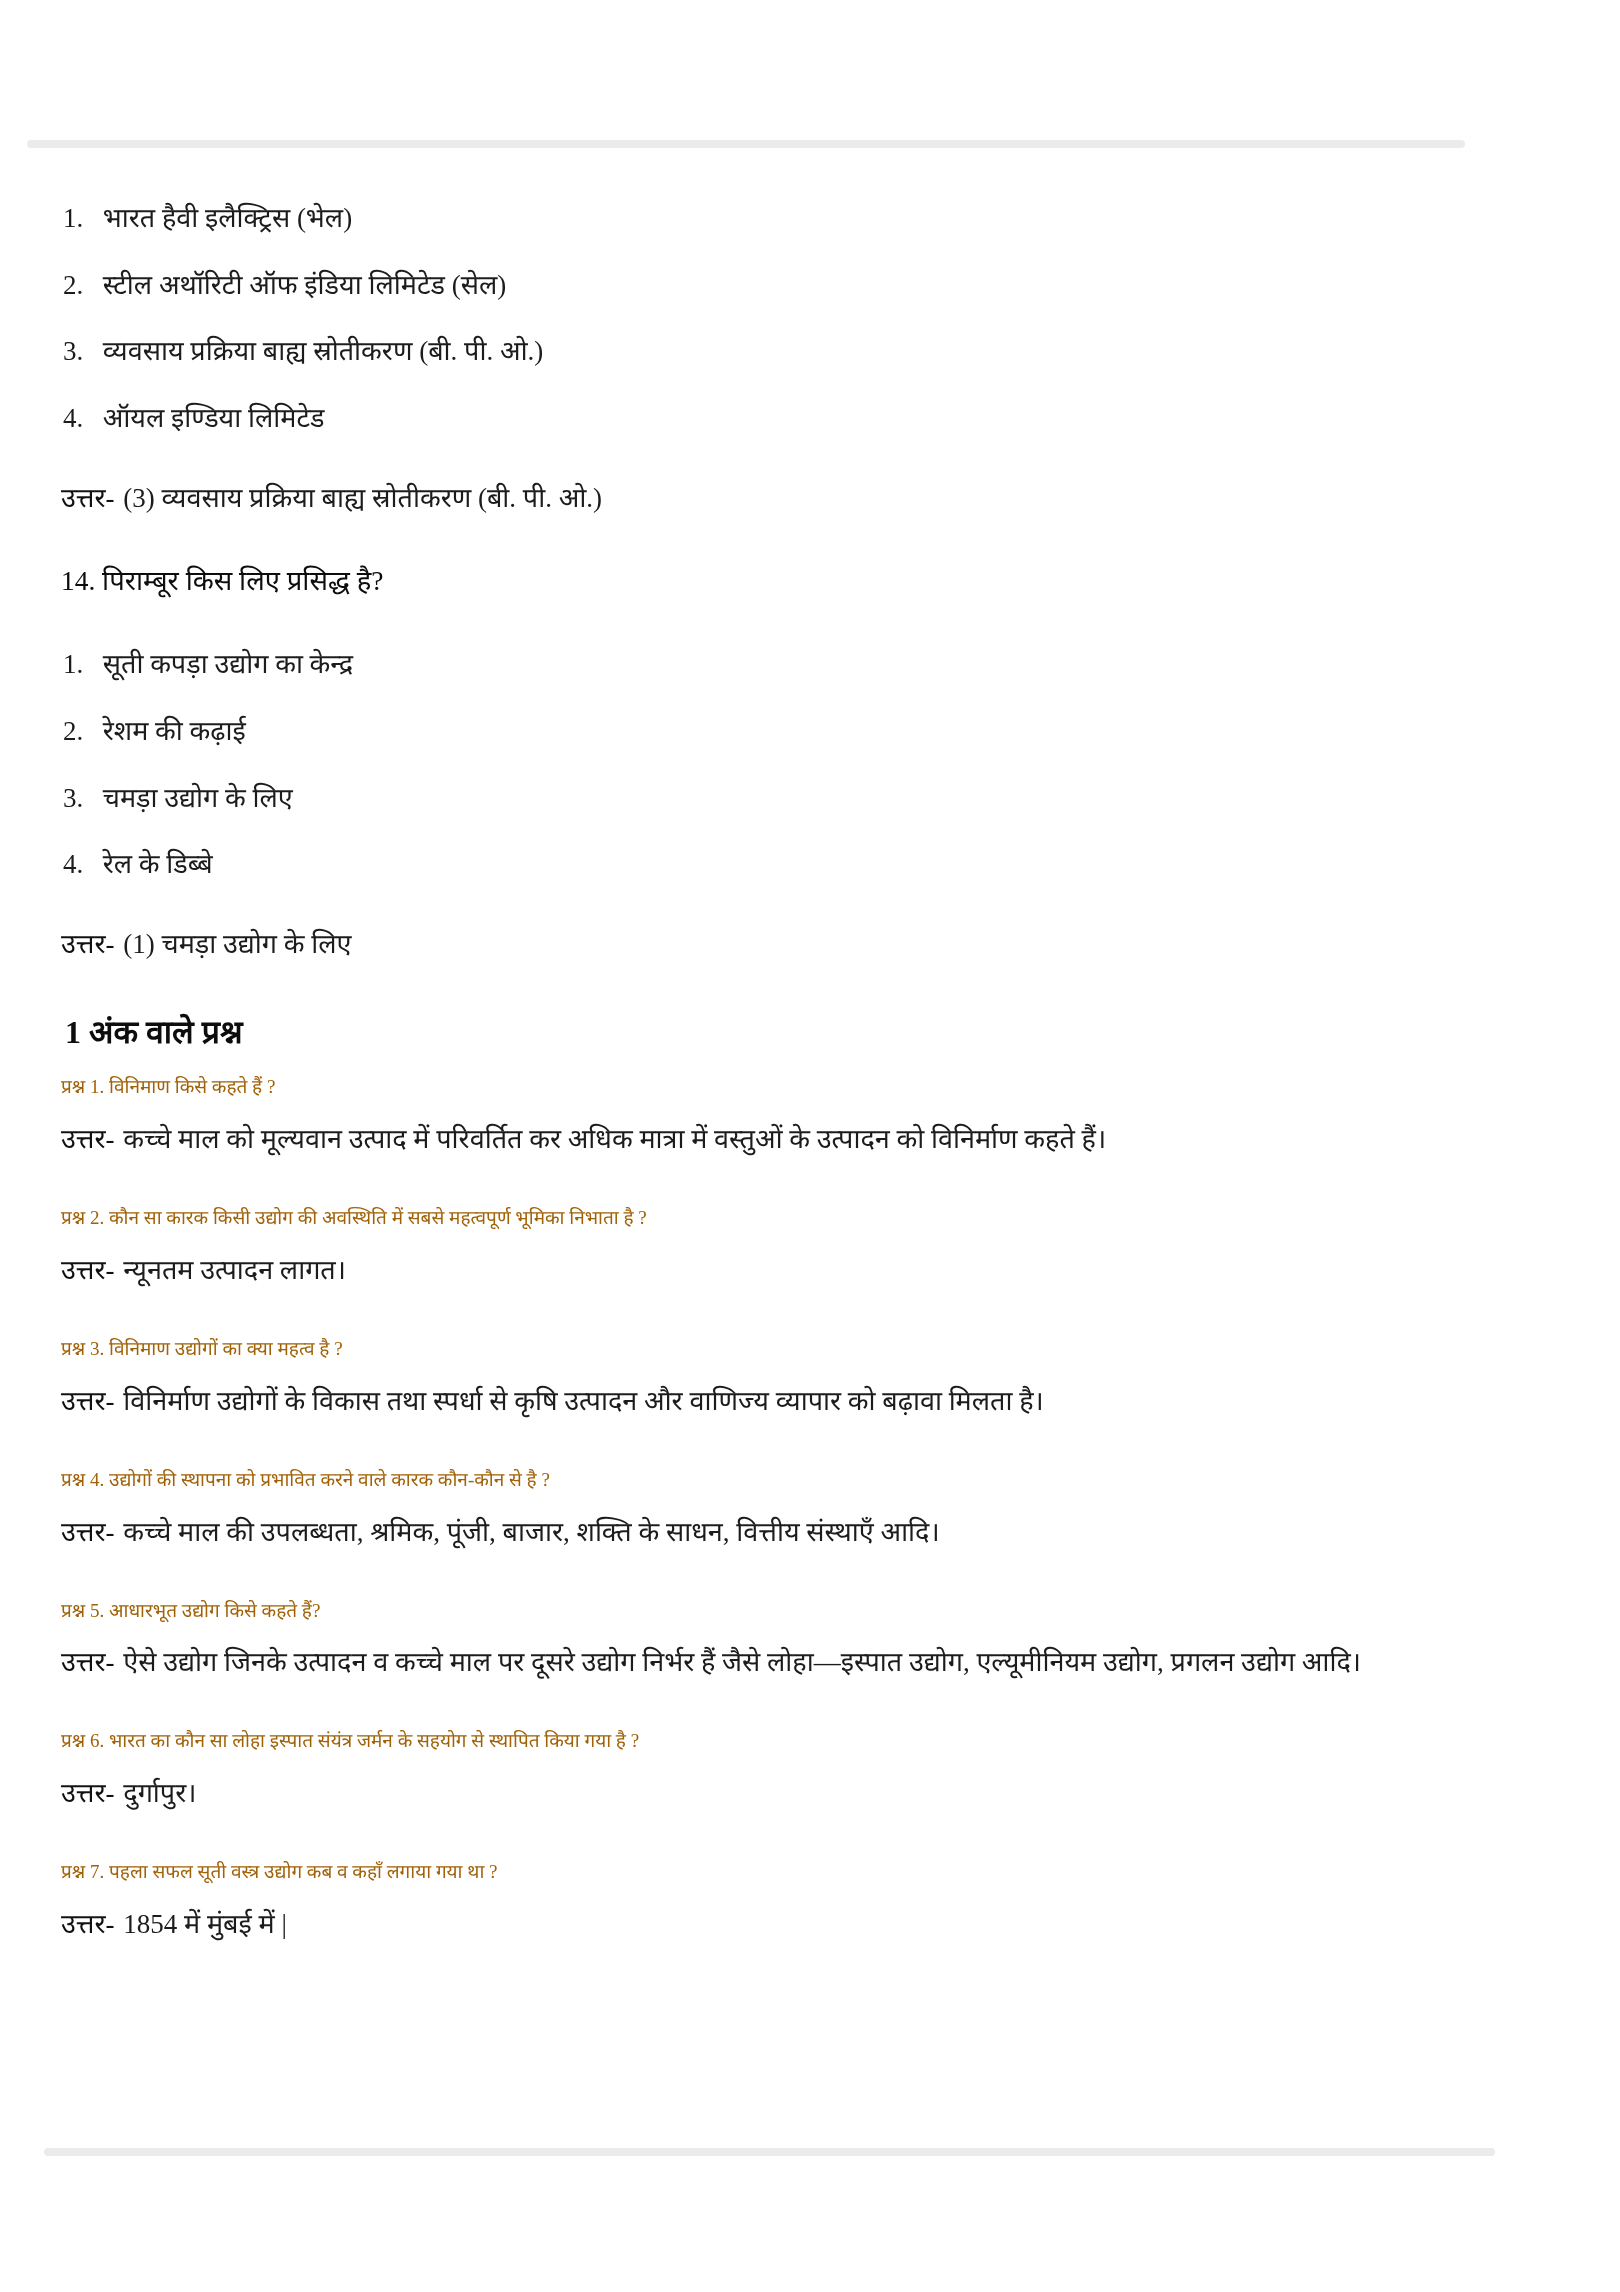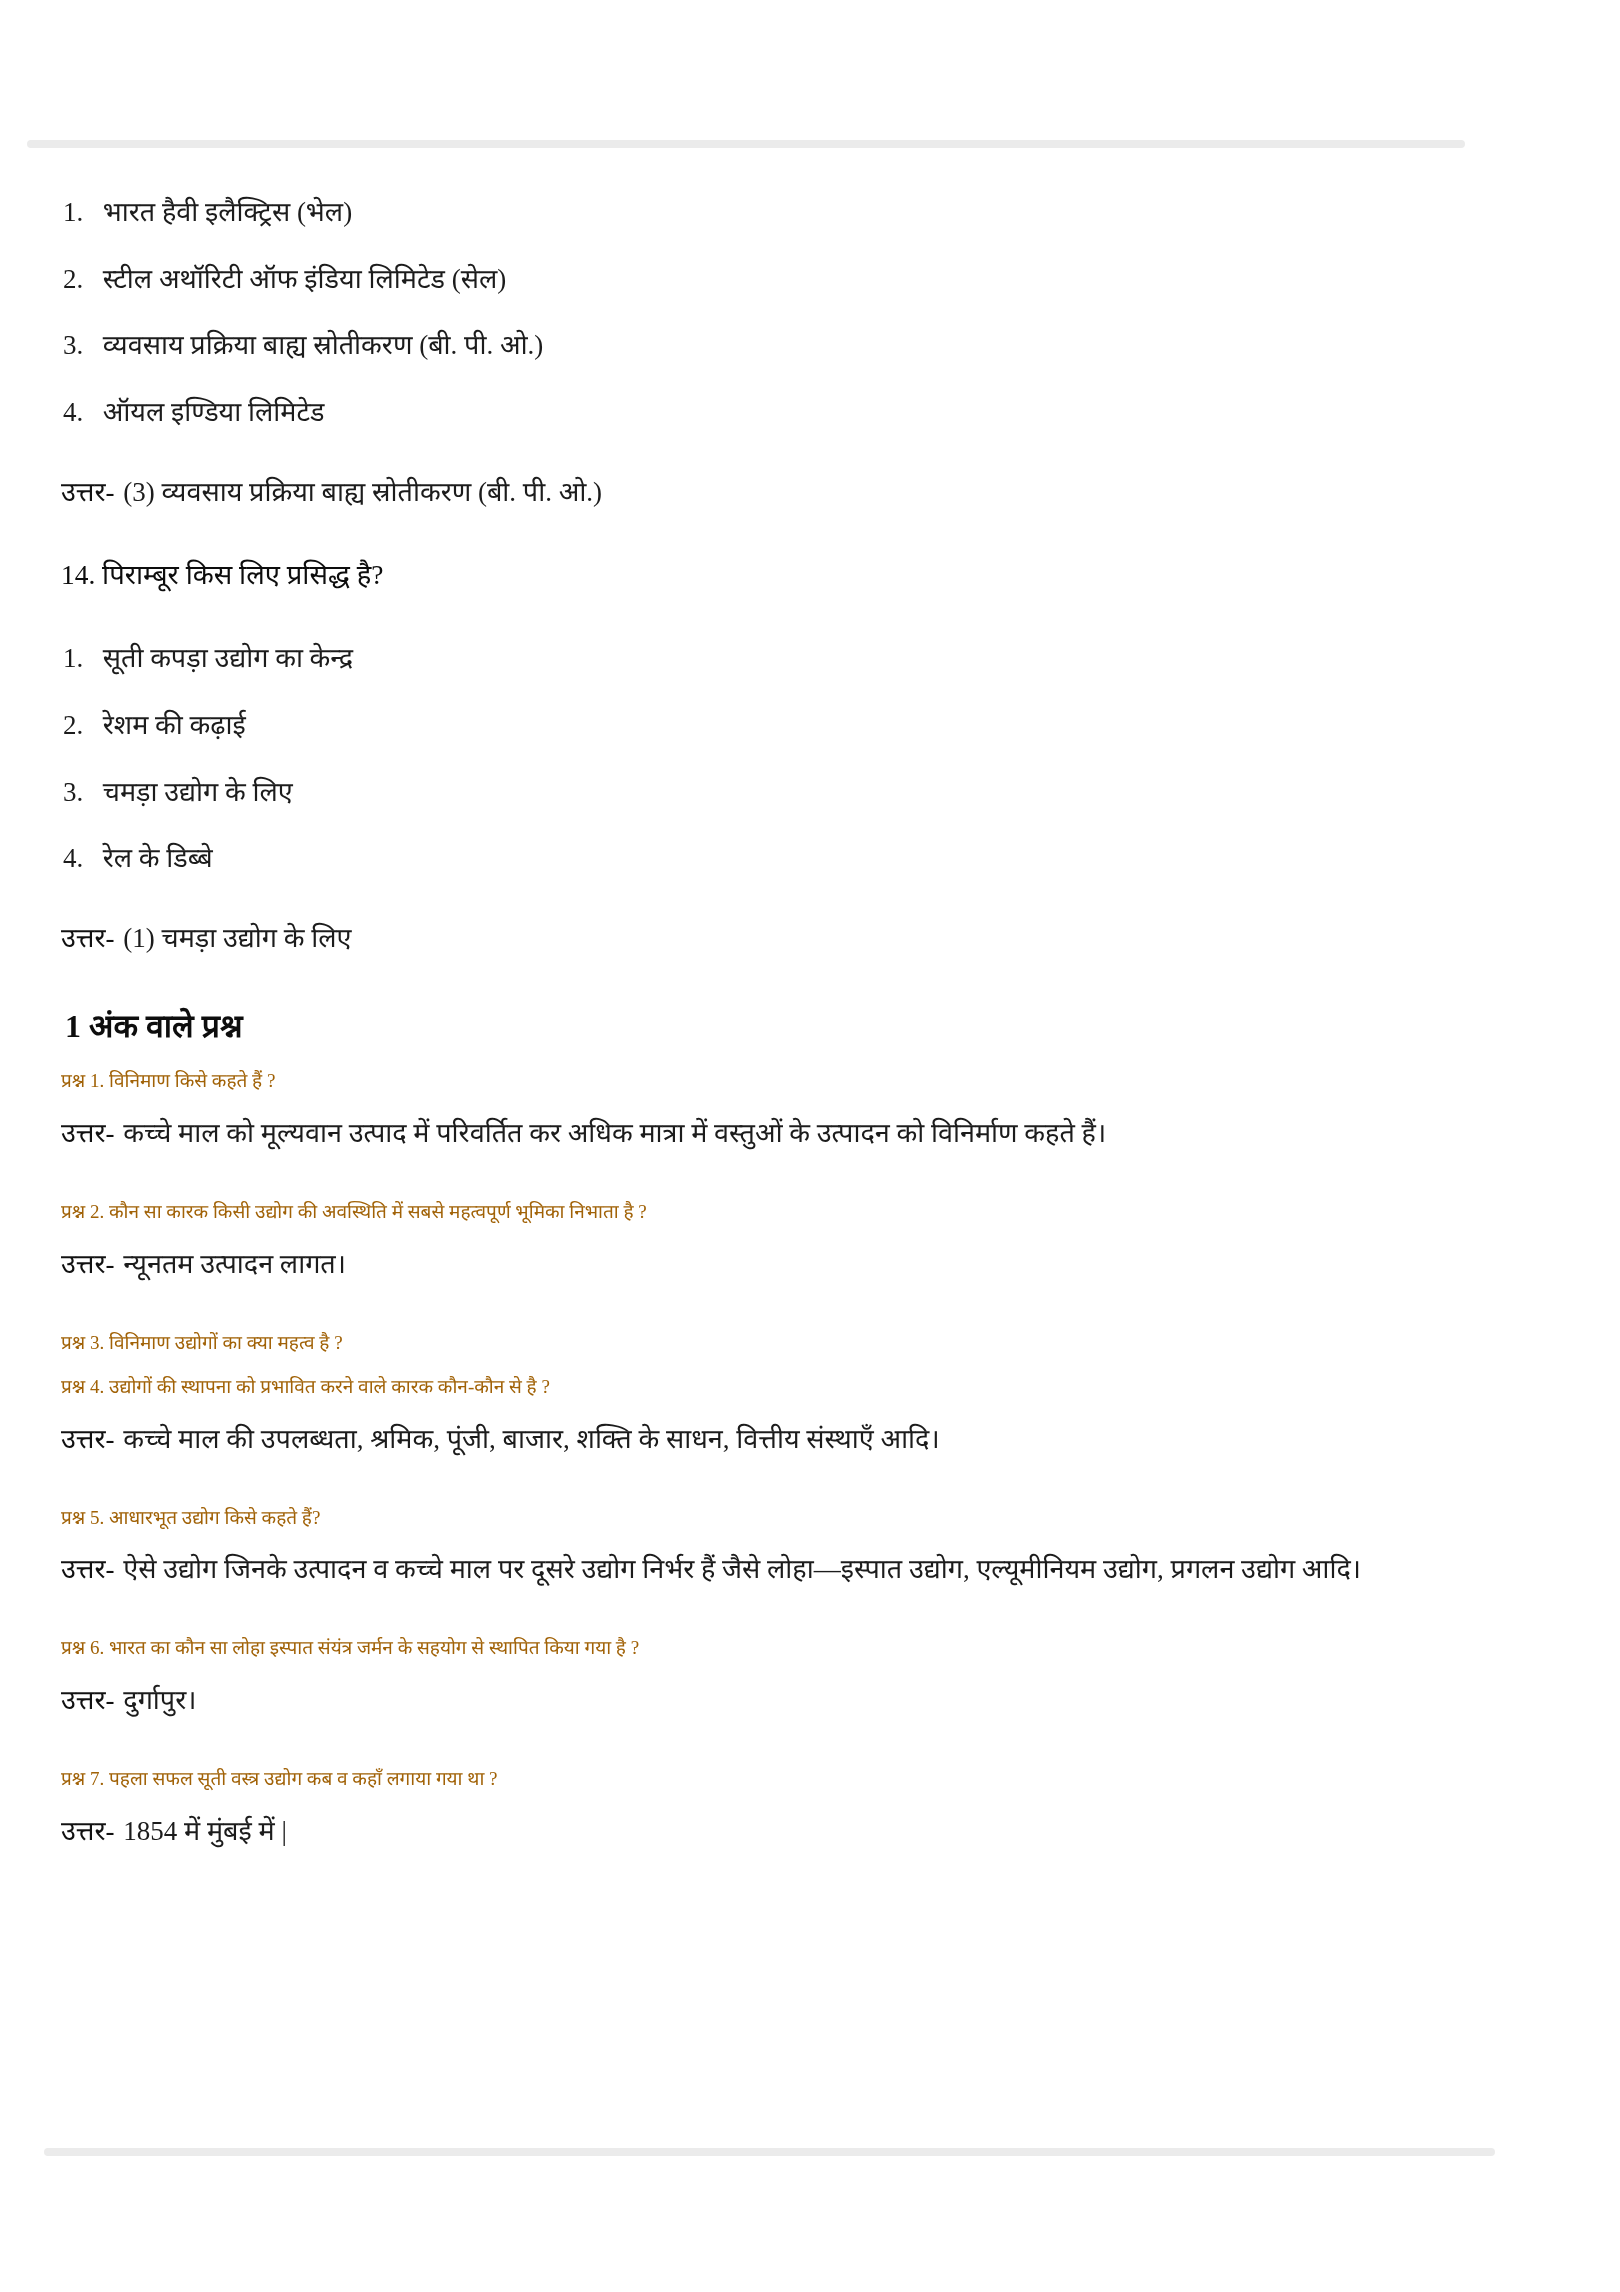--- a/index.html
+++ b/index.html
@@ -29,21 +29,21 @@
   }
   .divider.bottom {
     left: 44px;
     top: 2148px;
     width: 1451px;
     box-shadow: 0 11.8px 13.7px -5.9px rgba(0,0,0,0.03);
   }
   .content {
     position: absolute;
     left: 61px;
-    top: 185px;
+    top: 191px;
     width: 1449px;
     font-size: 27px;
     line-height: 2.0;
   }
   ol.options {
     list-style: none;
     margin: 0 0 25.5px 0;
     padding: 0;
   }
   ol.options li {
@@ -147,20 +147,23 @@
   <p class="qa-answer">
     <span class="answer-label">उत्तर-</span><span>कच्चे माल को मूल्यवान उत्पाद में परिवर्तित कर अधिक मात्रा में वस्तुओं के उत्पादन को विनिर्माण कहते हैं।</span>
   </p>
 
   <h3 class="qa-question">प्रश्न 2. कौन सा कारक किसी उद्योग की अवस्थिति में सबसे महत्वपूर्ण भूमिका निभाता है ?</h3>
   <p class="qa-answer">
     <span class="answer-label">उत्तर-</span><span>न्यूनतम उत्पादन लागत।</span>
   </p>
 
   <h3 class="qa-question">प्रश्न 3. विनिमाण उद्योगों का क्या महत्व है ?</h3>
+  <p class="qa-answer">
+    <span class="answer-label">उत्तर-</span><span>विनिर्माण उद्योगों के विकास तथा स्पर्धा से कृषि उत्पादन और वाणिज्य व्यापार को बढ़ावा मिलता है।</span>
+  </p>
 
   <h3 class="qa-question">प्रश्न 4. उद्योगों की स्थापना को प्रभावित करने वाले कारक कौन-कौन से है ?</h3>
   <p class="qa-answer">
     <span class="answer-label">उत्तर-</span><span>कच्चे माल की उपलब्धता, श्रमिक, पूंजी, बाजार, शक्ति के साधन, वित्तीय संस्थाएँ आदि।</span>
   </p>
 
   <h3 class="qa-question">प्रश्न 5. आधारभूत उद्योग किसे कहते हैं?</h3>
   <p class="qa-answer">
     <span class="answer-label">उत्तर-</span><span>ऐसे उद्योग जिनके उत्पादन व कच्चे माल पर दूसरे उद्योग निर्भर हैं जैसे लोहा—इस्पात उद्योग, एल्यूमीनियम उद्योग, प्रगलन उद्योग आदि।</span>
   </p>

